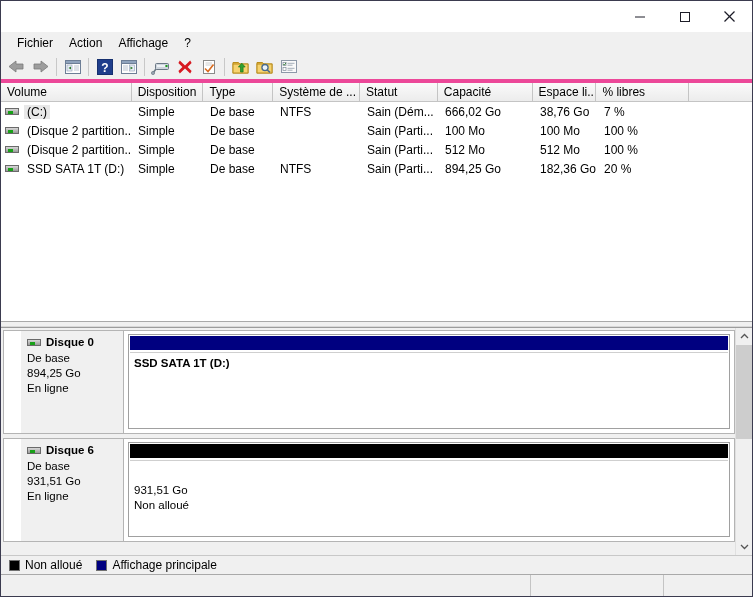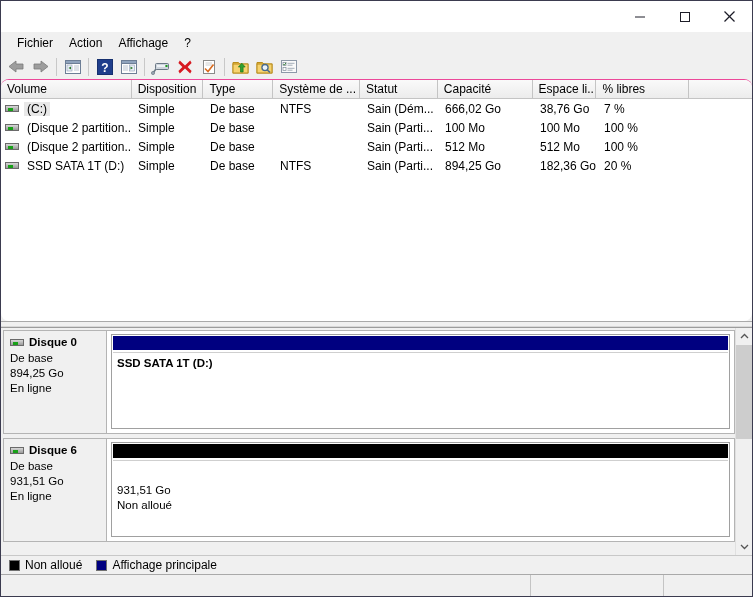--- a/index.html
+++ b/index.html
@@ -109,24 +109,23 @@
     height: 18px;
     background: #c8c8c8;
     margin: 0 3px;
   }
 
   
   #list-pane {
     height: 242px;
     min-height: 242px;
     background: #ffffff;
-    border-top: 1px solid #ec4899;
+    border-top: 4px solid #ec4899;
     position: relative;
     overflow: hidden;
-    border-radius: 8px;
   }
   #col-headers {
     display: flex;
     height: 19px;
     background: #f0f0f0;
     border-bottom: 1px solid #c4c4c4;
   }
   .col-h {
     border-right: 1px solid #c4c4c4;
     padding: 2px 0 0 6px;
@@ -211,20 +210,21 @@
     border: 1px solid #b4b4b4;
   }
   .disk-info {
     width: 103px;
     min-width: 103px;
     background: #f0f0f0;
     border-right: 1px solid #b4b4b4;
     padding: 4px 0 0 6px;
     font-size: 11.5px;
     line-height: 15px;
+    margin-left: 17px;
   }
   .disk-info-title {
     display: flex;
     align-items: center;
     gap: 5px;
     font-weight: bold;
     font-size: 11.5px;
     margin-bottom: 1px;
   }
   .disk-parts {

